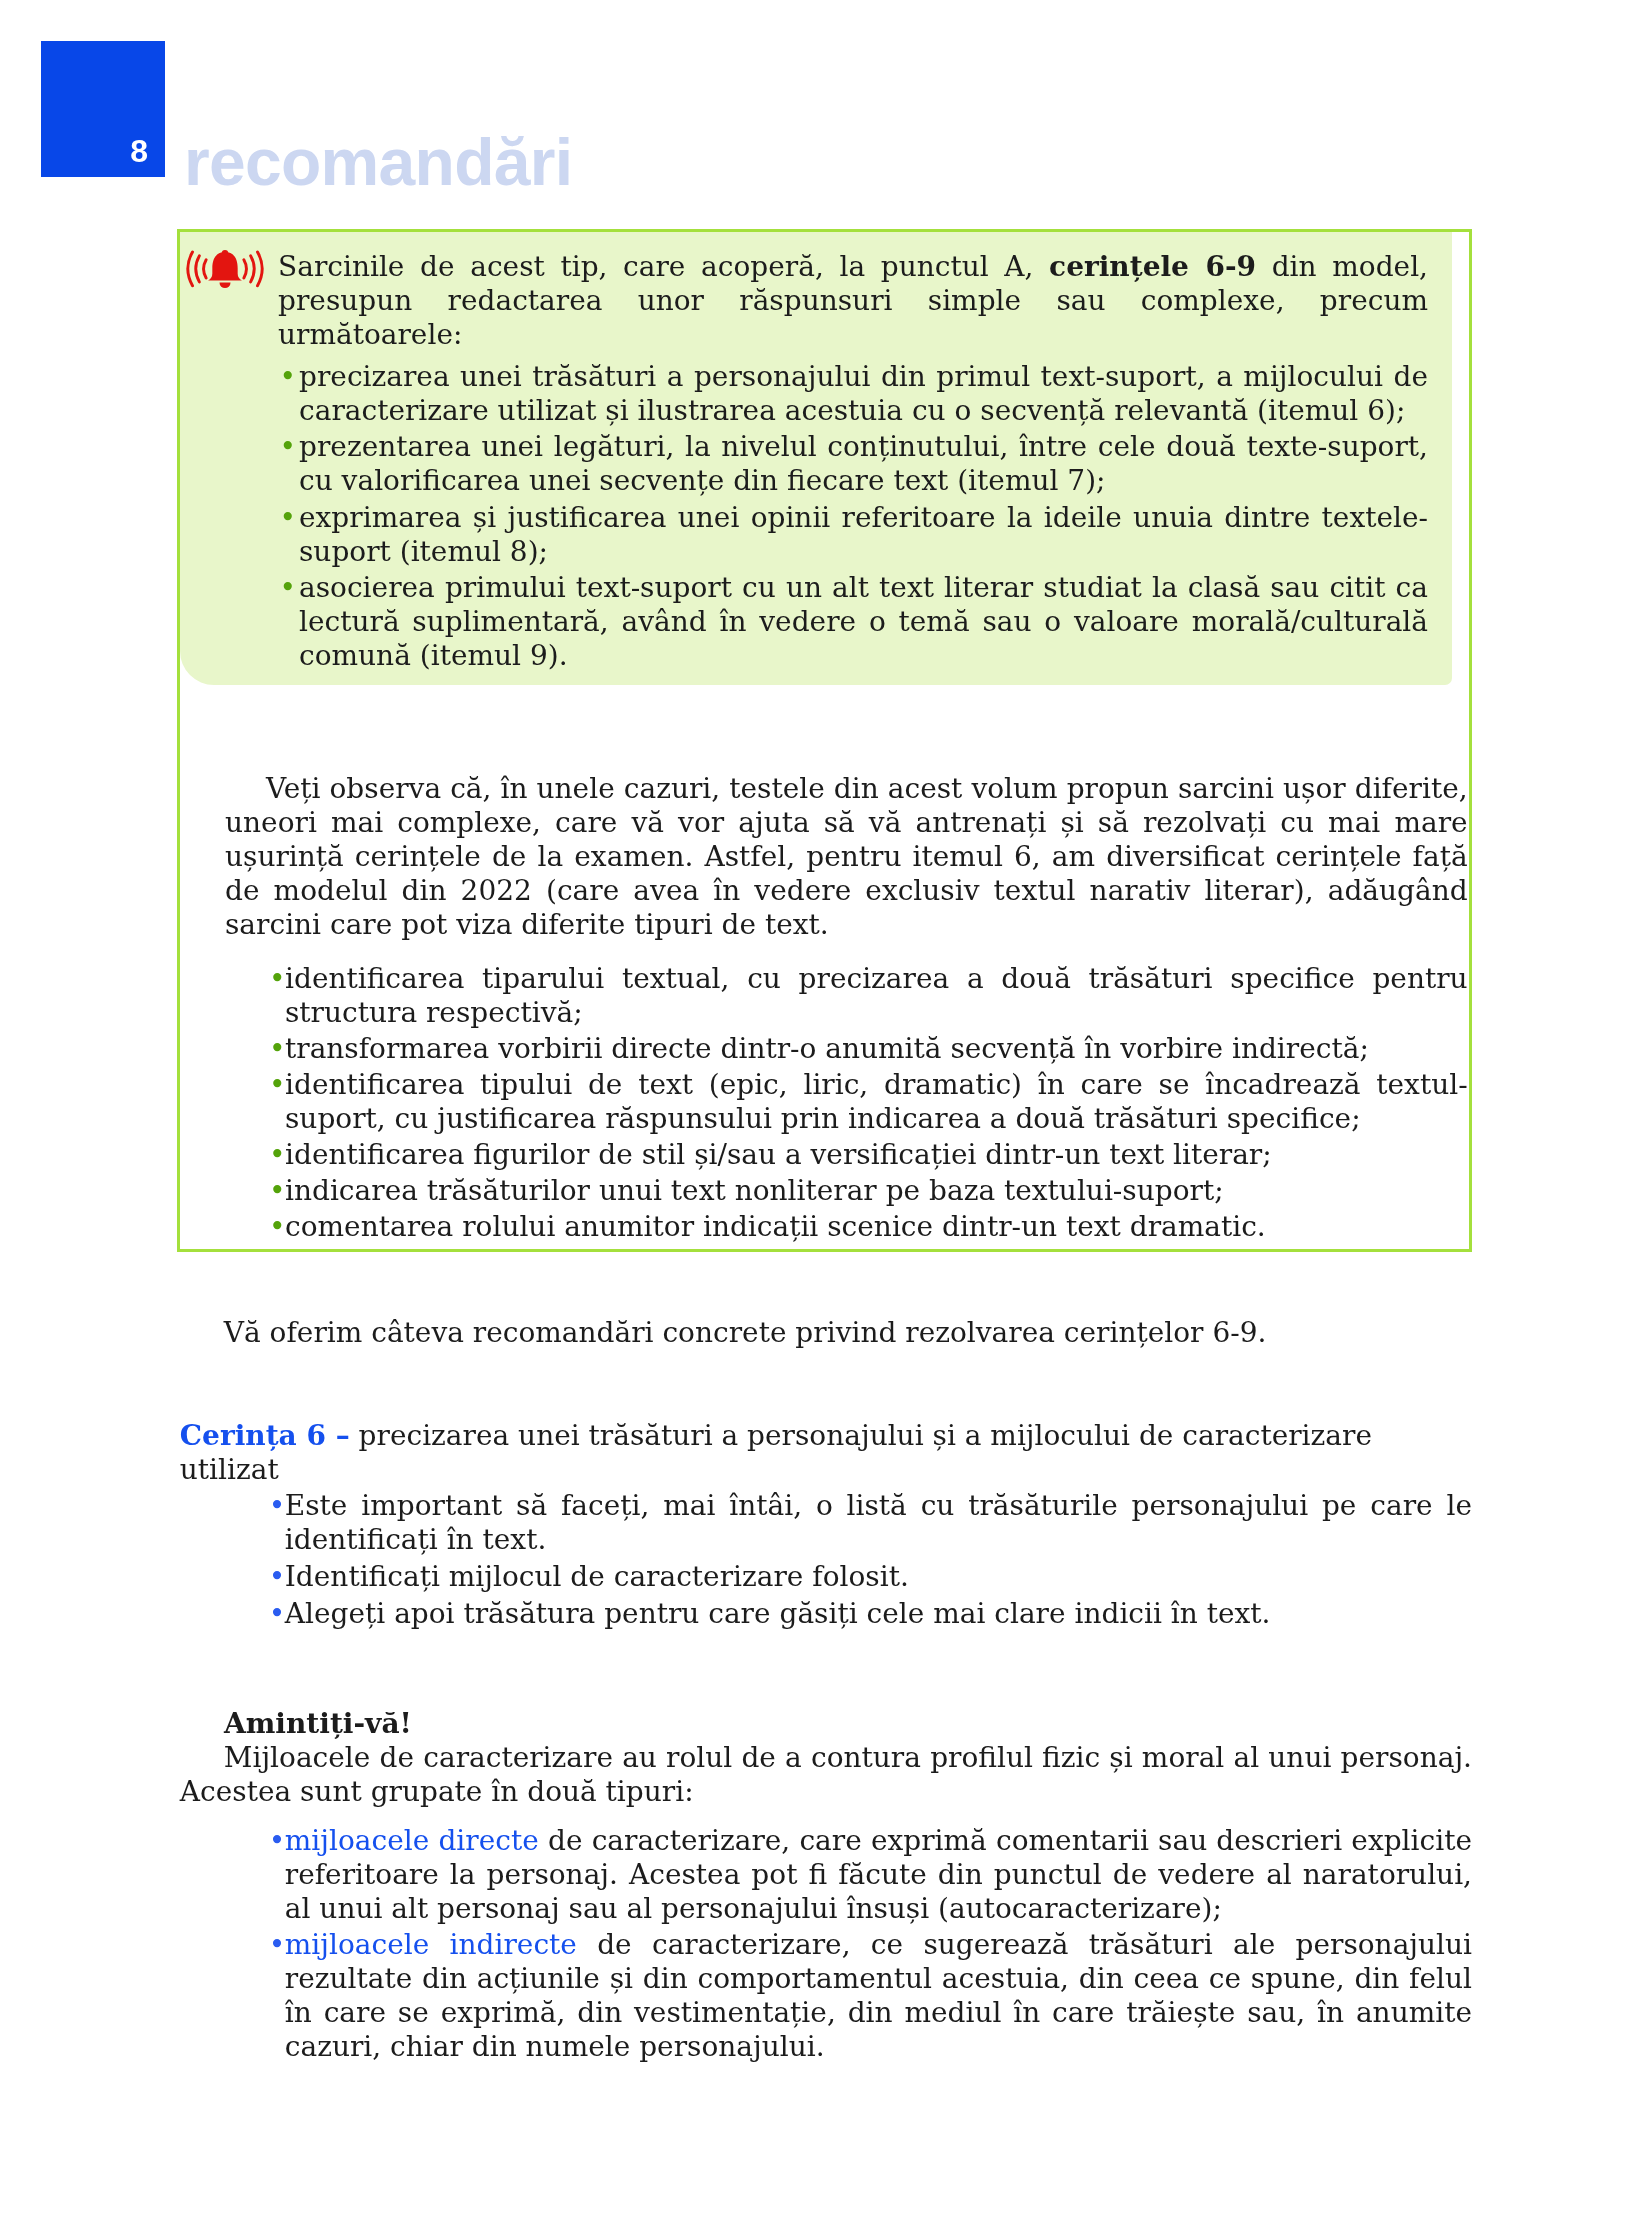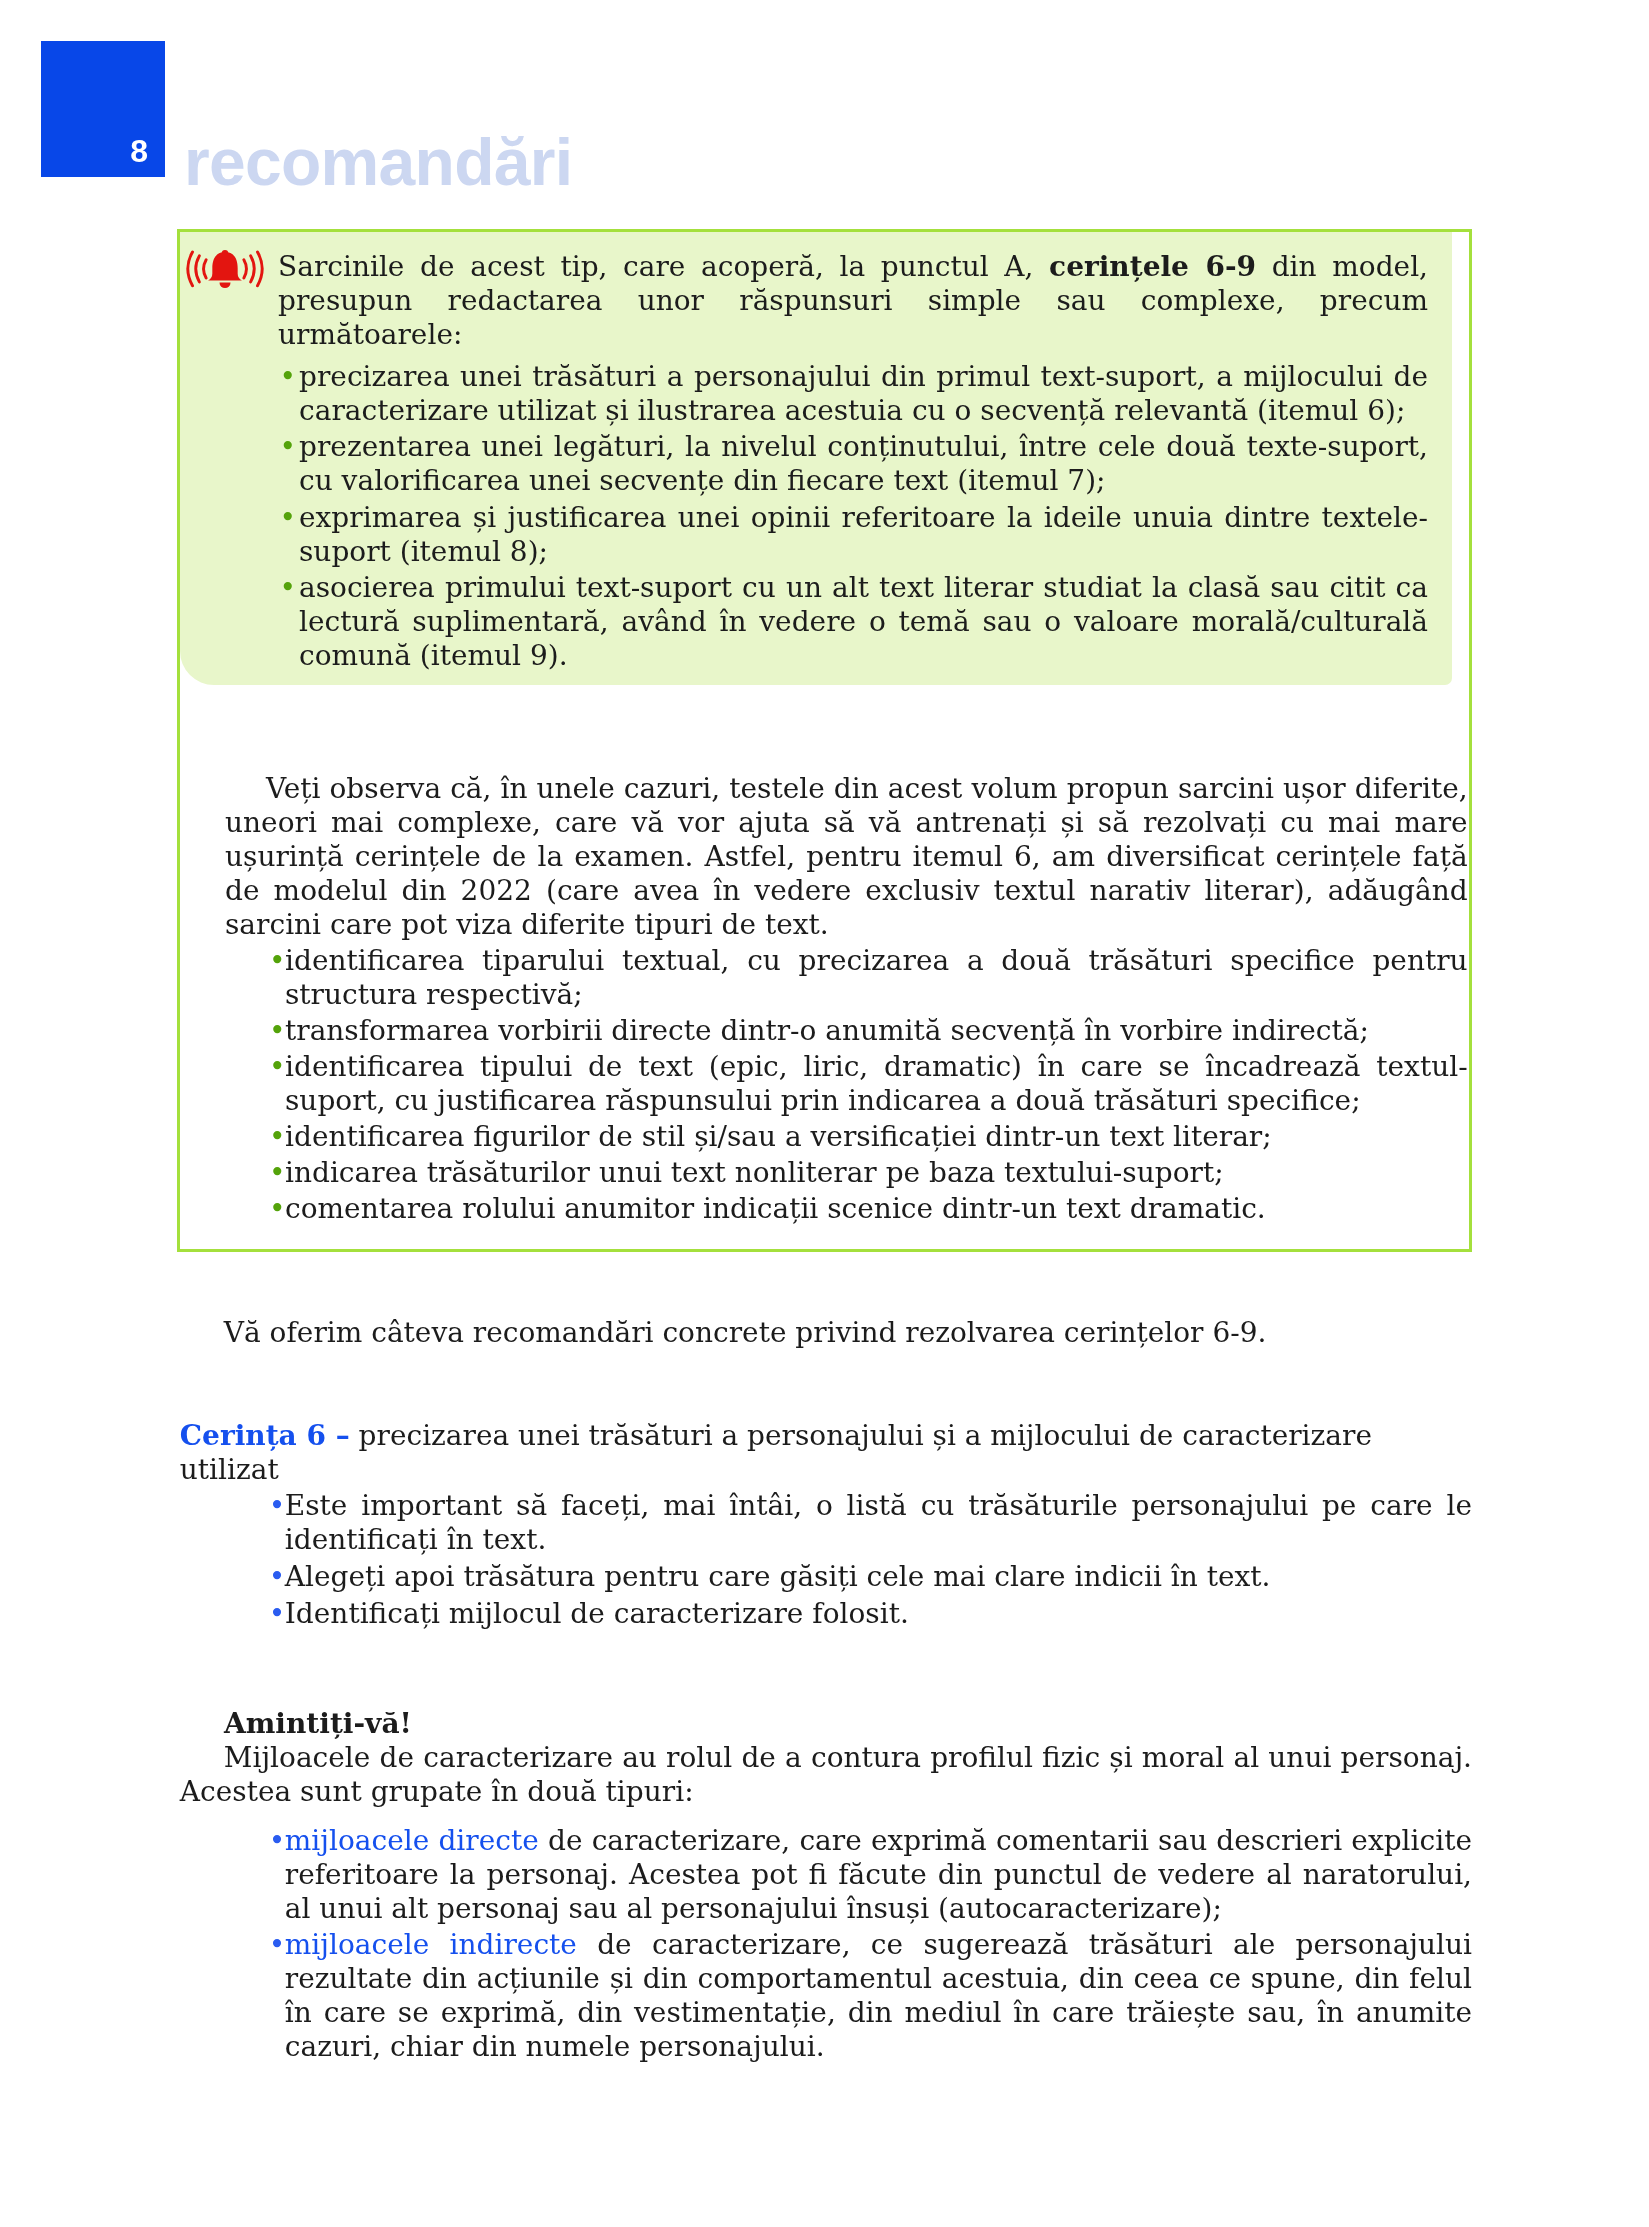--- a/index.html
+++ b/index.html
@@ -63,21 +63,21 @@
   ul.dotlist li{
     position:relative;text-align:justify;margin-bottom:2.1px;
   }
   .callout-panel ul.dotlist li{padding-left:21px;}
   .callout-panel ul.dotlist li::before{
     content:"\2022";position:absolute;left:1.4px;color:var(--green_bullet);
   }
   .box-body{padding:87px 1.4px 0 45px;}
   .box-body .par{text-align:justify;text-indent:41px;}
   .box-body .lead-line{text-indent:41px;}
-  .box-body ul.dotlist{margin-top:2px;}
+  .box-body ul.dotlist{margin-top:20px;}
   .box-body ul.dotlist li{padding-left:60px;}
   .box-body ul.dotlist li::before{
     content:"\2022";position:absolute;left:44px;color:var(--green_bullet);
   }
   b{font-weight:bold;}
   
   .intro-line{margin:64px 0 0 2.8px;text-indent:44px;}
   .cerinta-heading{margin:69px 0 0 2.8px;}
   .cerinta-label{color:var(--accent_blue);font-weight:bold;}
   ul.bluelist{list-style:none;margin:2.1px 0 0 2.8px;}
@@ -145,22 +145,22 @@
         </ul>
       </div>
 
     </div>
 
     <p class="intro-line">Vă oferim câteva recomandări concrete privind rezolvarea cerințelor 6-9.</p>
 
     <p class="cerinta-heading"><span class="cerinta-label">Cerința 6 –</span><span> precizarea unei trăsături a personajului și a mijlocului de caracterizare utilizat</span></p>
     <ul class="bluelist">
       <li>Este important să faceți, mai întâi, o listă cu trăsăturile personajului pe care le identificați în text.</li>
+      <li>Identificați mijlocul de caracterizare folosit.</li>
       <li>Alegeți apoi trăsătura pentru care găsiți cele mai clare indicii în text.</li>
-      <li>Identificați mijlocul de caracterizare folosit.</li>
     </ul>
 
     <p class="reminder-title">Amintiți-vă!</p>
     <p class="reminder-par">Mijloacele de caracterizare au rolul de a contura profilul fizic și moral al unui personaj. Acestea sunt grupate în două tipuri:</p>
     <ul class="bluelist reminder-list">
       <li><span class="blue-lead">mijloacele directe</span><span> de caracterizare, care exprimă comentarii sau descrieri explicite referitoare la personaj. Acestea pot fi făcute din punctul de vedere al naratorului, al unui alt personaj sau al personajului însuși (autocaracterizare);</span></li>
       <li><span class="blue-lead">mijloacele indirecte</span><span> de caracterizare, ce sugerează trăsături ale personajului rezultate din acțiunile și din comportamentul acestuia, din ceea ce spune, din felul în care se exprimă, din vestimentație, din mediul în care trăiește sau, în anumite cazuri, chiar din numele personajului.</span></li>
     </ul>
 
   </div>

